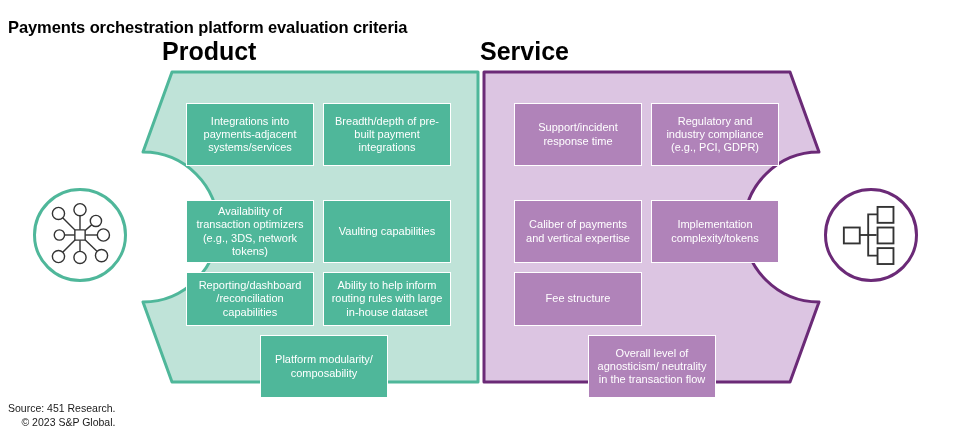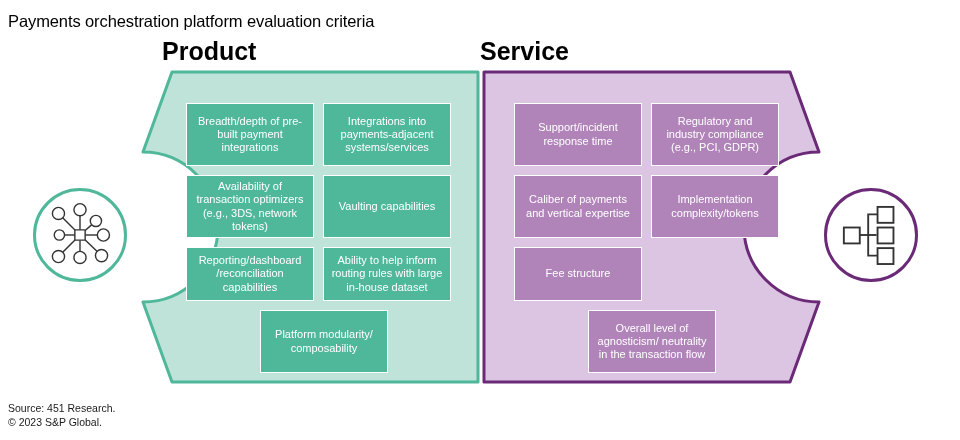--- a/index.html
+++ b/index.html
@@ -13,23 +13,23 @@
     position: relative;
     overflow: hidden;
     font-family: "Liberation Sans", sans-serif;
     color: #111111;
   }
 
   
   #page-title {
     position: absolute;
     left: 8px;
-    top: 12px;
+    top: 18px;
     font-size: 16.5px;
-    font-weight: normal;
+    font-weight: bold;
     letter-spacing: -0.1px;
     color: #000000;
     white-space: nowrap;
   }
 
   
   .col-heading {
     position: absolute;
     top: 37px;
     font-size: 25px;
@@ -81,21 +81,21 @@
     align-items: center;
     justify-content: center;
     text-align: center;
     color: #ffffff;
     font-size: 11px;
     line-height: 13.2px;
     padding: 4px 7px;
     border: 1.5px solid #ffffff;
   }
   .tile.h1 { height: 63px; }
-  .tile.h2 { height: 63px; }
+  .tile.h2 { height: 63px; margin-top: 25px; }
   .tile.h3 { height: 54px; }
   .tile.h4 { height: 63px; }
 
   .tile-green { background: #4fb79a; }
   .tile-purple { background: #b083b9; }
 
   
   .badge {
     position: absolute;
     width: 94px;
@@ -118,21 +118,21 @@
 
   
   #footer {
     position: absolute;
     left: 8px;
     top: 401px;
     font-size: 10.5px;
     line-height: 14px;
     color: #1a1a1a;
   }
-  #footer div { white-space: nowrap; }
+  #footer div { white-space: nowrap; text-align: right; }
 </style>
 </head>
 <body>
 
 <div id="page-title">Payments orchestration platform evaluation criteria</div>
 
 <div id="heading-product" class="col-heading">Product</div>
 <div id="heading-service" class="col-heading">Service</div>
 
 <div id="diagram">
@@ -141,22 +141,22 @@
 
     <path d="M 172,72 L 478,72 L 478,382 L 172,382 L 143,302
              A 48 48 0 0 0 143,152 Z" fill="#bfe3d8" stroke="#4fb79a" stroke-width="3" stroke-linejoin="round"></path>
 
     <path d="M 790,72 L 484,72 L 484,382 L 790,382 L 819,302
              A 48 48 0 0 1 819,152 Z" fill="#dcc5e2" stroke="#6b2a77" stroke-width="3" stroke-linejoin="round"></path>
   </svg>
 
   <div id="panel-product" class="panel">
     <div class="tile-row">
+      <div class="tile tile-green h1">Integrations into payments-adjacent systems/services</div>
       <div class="tile tile-green h1">Breadth/depth of pre-built payment integrations</div>
-      <div class="tile tile-green h1">Integrations into payments-adjacent systems/services</div>
     </div>
     <div class="tile-row">
       <div class="tile tile-green h2">Availability of transaction optimizers (e.g., 3DS, network tokens)</div>
       <div class="tile tile-green h2">Vaulting capabilities</div>
     </div>
     <div class="tile-row">
       <div class="tile tile-green h3">Reporting/dashboard /reconciliation capabilities</div>
       <div class="tile tile-green h3">Ability to help inform routing rules with large in-house dataset</div>
     </div>
     <div class="tile-row centered">

